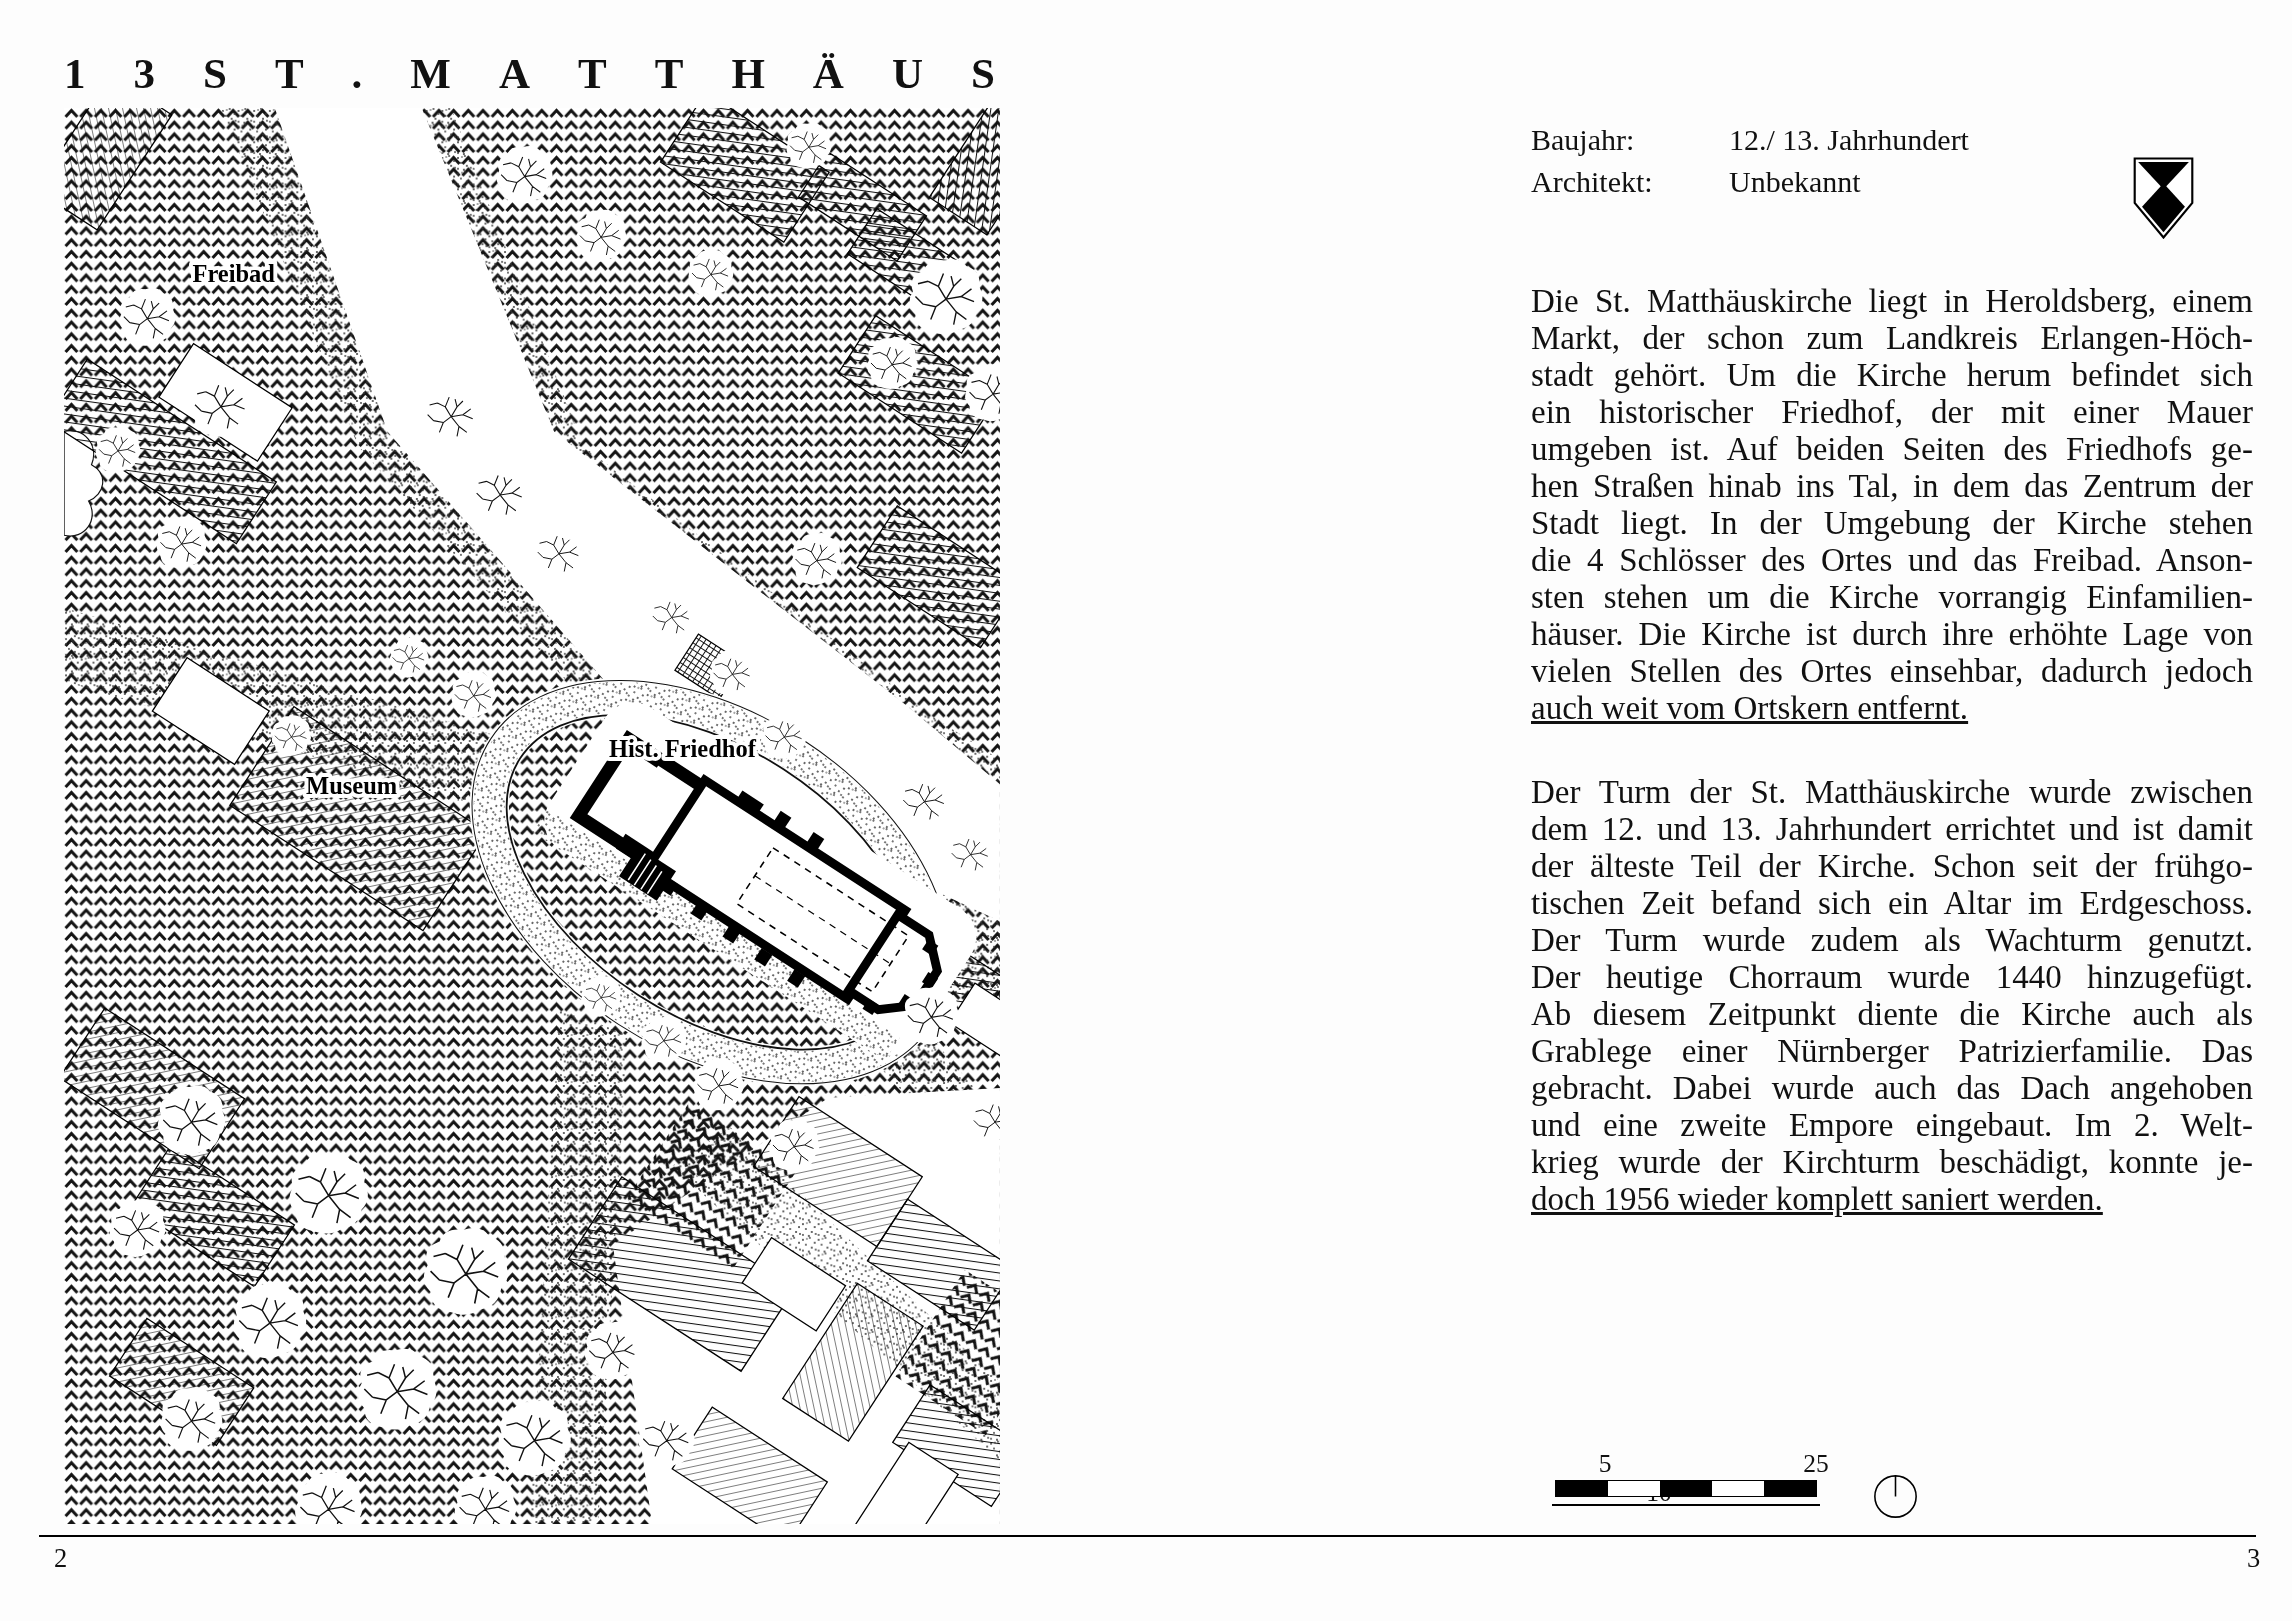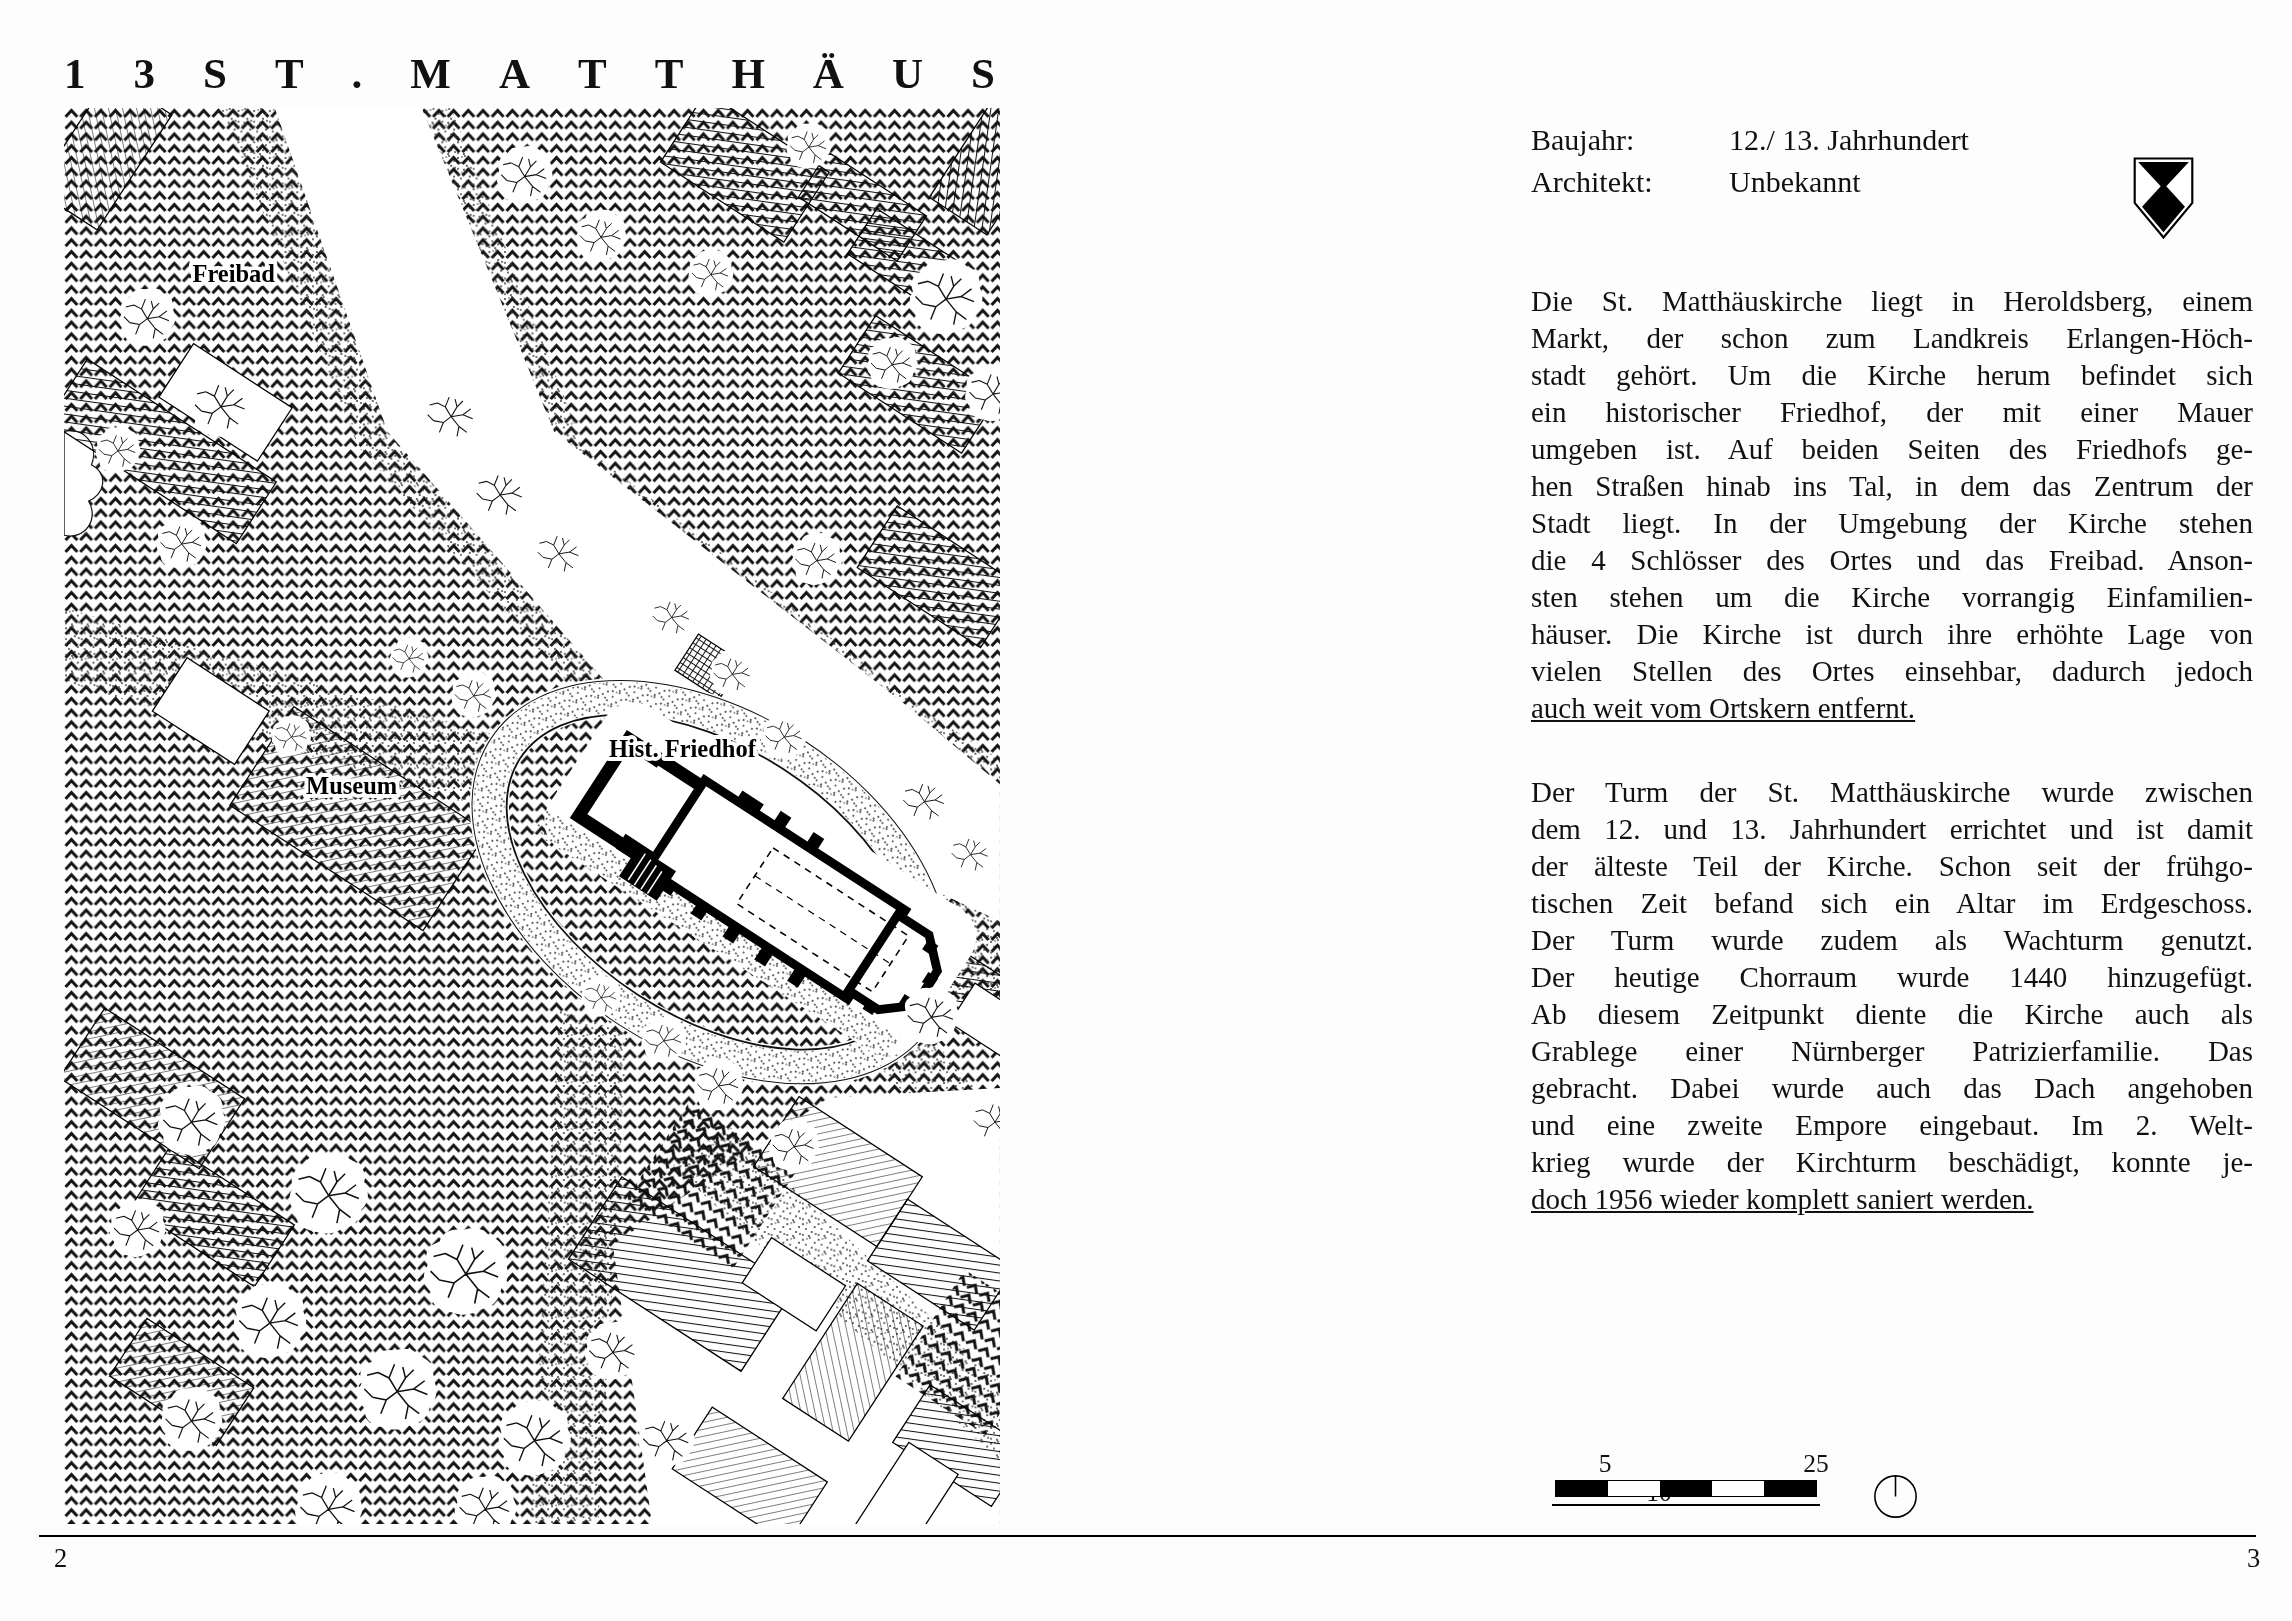--- a/index.html
+++ b/index.html
@@ -20,21 +20,21 @@
   }
   
   .info-block{
     position:absolute;left:1531px;top:125px;width:588px;
     display:grid;grid-template-columns:186px auto;row-gap:13.7px;
     font-size:30px;line-height:30px;gap:12px;
   }
   .crest{position:absolute;left:2133px;top:157px;width:61px;height:82px;}
   .body-col{
     position:absolute;left:1531px;top:283px;width:722px;
-    font-size:29px;line-height:37px;
+    font-size:33px;line-height:37px;
   }
   .para{margin:0;}
   .para + .para{margin-top:47px;}
   .tline{text-align:justify;text-align-last:justify;white-space:normal;}
   .tline.lastline{text-align-last:left;text-decoration:underline;}
   
   .scalebar{position:absolute;left:1531px;top:1449px;width:304px;height:63px;font-size:25.5px;}
   .scale-label{position:absolute;top:0;transform:translateX(-50%);}
   .scale-label:nth-child(1){left:74px;}
   .scale-label:nth-child(2){left:128px;margin-top:29px;}

